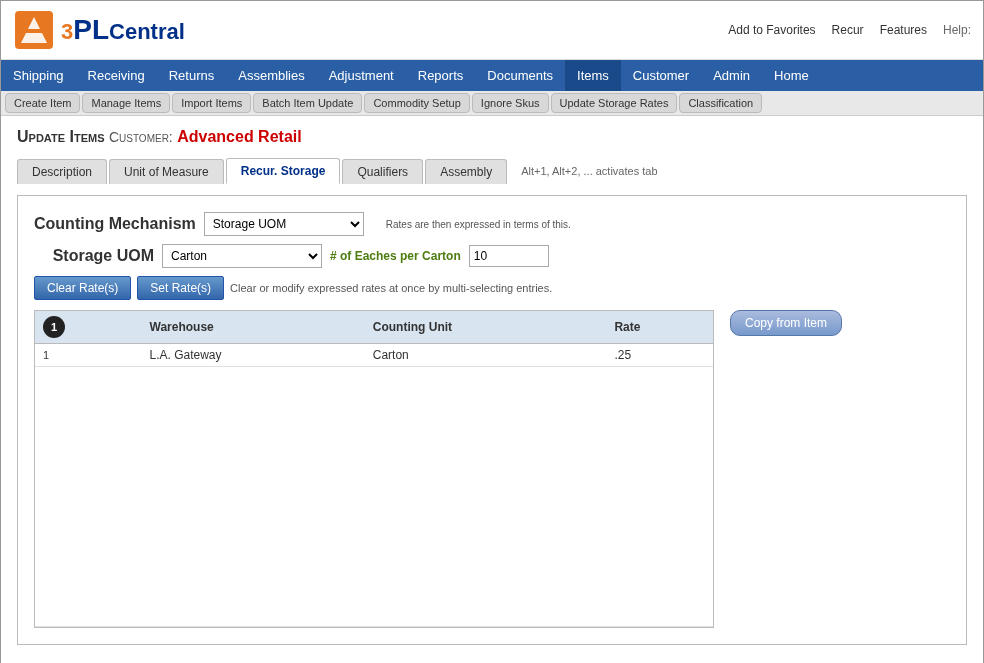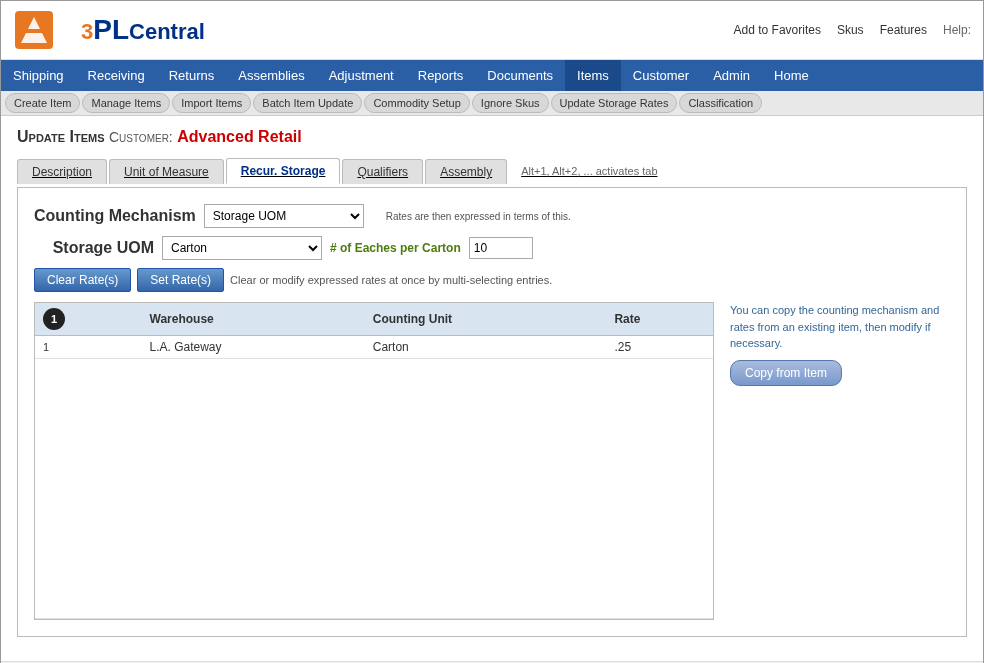--- a/index.html
+++ b/index.html
@@ -26,21 +26,20 @@
       align-items: center;
       gap: 6px;
     }
     .logo-icon {
       width: 42px;
       height: 42px;
     }
     .logo-text {
       font-size: 22px;
       font-weight: bold;
-      margin-left: 20px;
     }
     .logo-text span.three { color: #E87722; }
     .logo-text span.pl { color: #003087; font-size: 28px; }
     .logo-text span.central { color: #003087; }
     .header-right {
       display: flex;
       align-items: center;
       gap: 16px;
       font-size: 12px;
       color: #333;
@@ -73,21 +72,21 @@
       gap: 2px;
     }
     .sub-nav-item {
       color: #333;
       padding: 3px 8px;
       cursor: pointer;
       font-size: 11px;
       white-space: nowrap;
       background: #d8d8d8;
       border: 1px solid #bbb;
-      border-radius: 10px;
+      border-radius: 4px;
     }
 
     
     .page-content {
       padding: 12px 16px;
     }
 
     
     .page-title {
       font-size: 16px;
@@ -104,23 +103,22 @@
     .page-title .label-part {
       color: #555;
       font-weight: normal;
       font-size: 14px;
     }
 
     
     .tabs-container {
       display: flex;
       align-items: flex-end;
-      margin-bottom: 4px;
+      margin-bottom: 12px;
       gap: 2px;
-      text-decoration: underline;
     }
     .tab {
       padding: 5px 14px;
       background: #e0e0e0;
       border: 1px solid #bbb;
       border-bottom: none;
       cursor: pointer;
       font-size: 12px;
       color: #333;
       border-radius: 3px 3px 0 0;
@@ -172,21 +170,21 @@
     }
     .form-hint {
       font-size: 10px;
       color: #555;
       margin-left: 14px;
     }
     .form-input {
       padding: 3px 4px;
       border: 1px solid #aaa;
       font-size: 12px;
-      width: 64px;
+      width: 80px;
     }
     .eaches-label {
       font-size: 12px;
       color: #4d7c0f;
       font-weight: bold;
     }
 
     
     .buttons-row {
       display: flex;
@@ -311,21 +309,21 @@
         <rect x="2" y="2" width="38" height="38" rx="4" fill="#E87722"></rect>
         <polygon points="8,34 21,8 34,34" fill="white" opacity="0.9"></polygon>
         <rect x="12" y="20" width="18" height="4" fill="#E87722"></rect>
       </svg>
       <div class="logo-text">
         <span class="three">3</span><span class="pl">PL</span><span class="central">Central</span>
       </div>
     </div>
     <div class="header-right">
       <a>Add to Favorites</a>
-      <a>Skus</a>
+      <a>Recur</a>
       <a>Features</a>
       <span class="user-label">Help:</span>
     </div>
   </div>
 
   <div class="nav-bar">
       <div class="nav-item">Shipping</div>
       <div class="nav-item">Receiving</div>
       <div class="nav-item">Returns</div>
       <div class="nav-item">Assemblies</div>
@@ -416,21 +414,20 @@
                 <td>.25</td>
               </tr>
               <tr class="table-body-empty">
                 <td colspan="4"></td>
               </tr>
             </tbody>
           </table>
         </div>
 
         <div class="side-panel">
-          <span class="side-hint-text">You can copy the counting mechanism and rates from an existing item, then modify if necessary.</span>
           <button class="btn-copy">Copy from Item</button>
         </div>
       </div>
     </div>
   </div>
 
   <div class="footer-bar">
     
     
     

